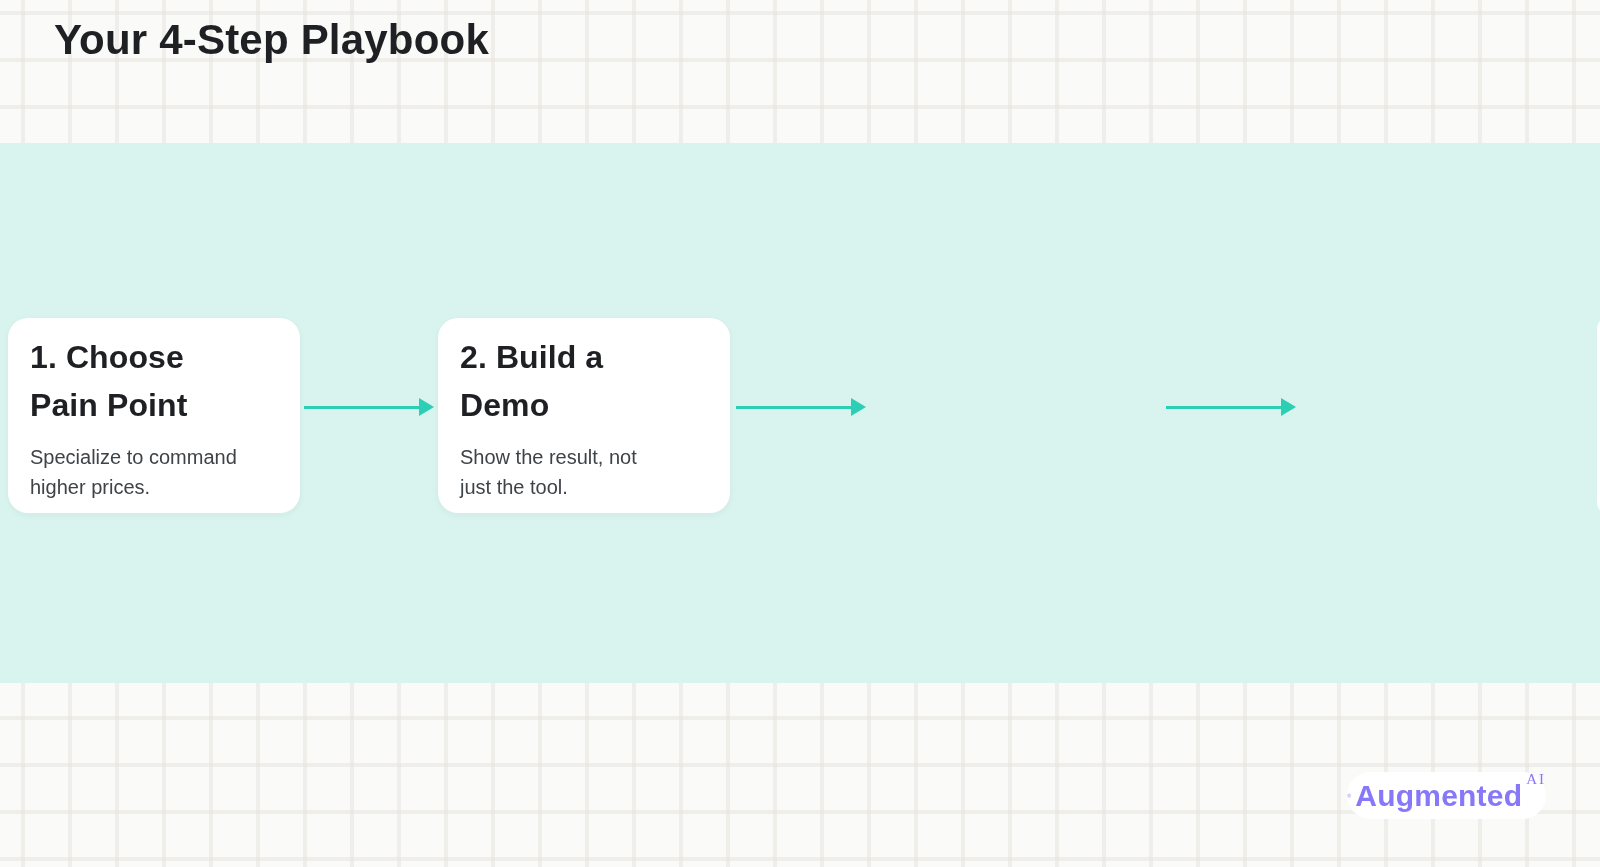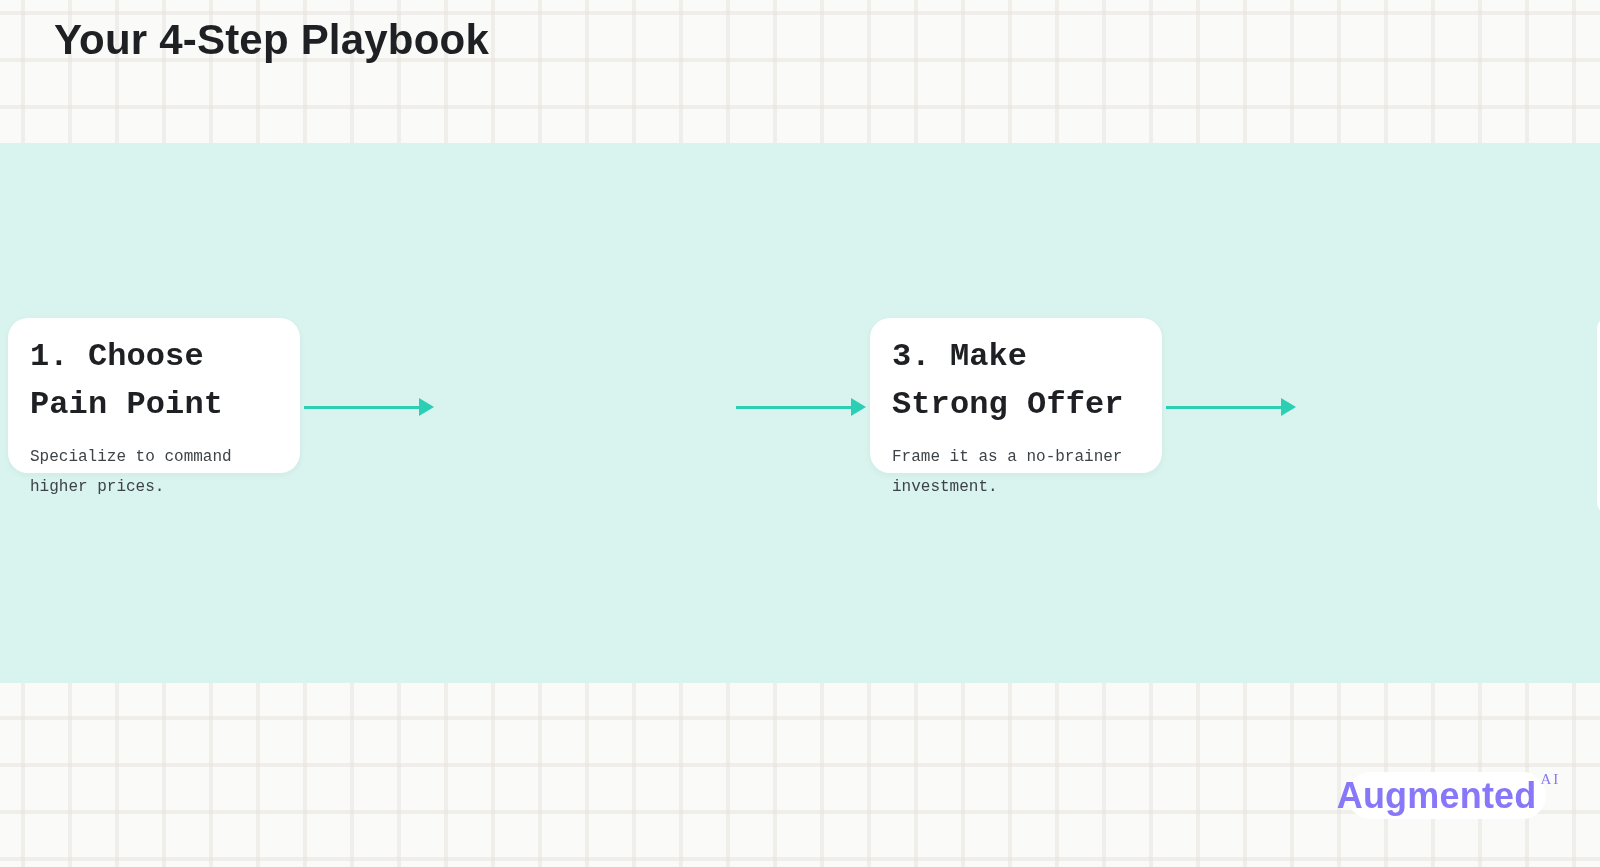--- a/index.html
+++ b/index.html
@@ -35,39 +35,38 @@
     left: 0;
     top: 143px;
     width: 1600px;
     height: 540px;
     background: var(--band-mint, #d9f3ee);
   }
   .card {
     position: absolute;
     top: 318px;
     width: 292px;
-    height: 155px;
+    height: 195px;
     background: var(--card-white, #ffffff);
     border-radius: 20px;
     box-shadow: 0 2px 6px rgba(30, 70, 60, 0.05);
     box-sizing: border-box;
     padding: 15px 20px 0 22px;
-    font-family: Liberation Mono, monospace;
   }
   .card-title {
     font-size: 32px;
     line-height: 48px;
     font-weight: 700;
     letter-spacing: 0.1px;
     color: var(--title-ink, #1f2023);
     white-space: pre-line;
   }
   .card-desc {
     margin-top: 13px;
-    font-size: 16px;
+    font-size: 20px;
     line-height: 30px;
     font-weight: 400;
     color: var(--body-ink, #3e4347);
     white-space: pre-line;
   }
   .card-1 { left: 8px; }
   .card-2 { left: 438px; }
   .card-3 { left: 870px; }
   .card-4 { left: 1300px; }
   .partial-card {
@@ -106,21 +105,21 @@
     width: 199px;
     height: 47px;
     background: var(--card-white, #ffffff);
     border-radius: 24px;
     display: flex;
     align-items: center;
     justify-content: center;
     gap: 4px;
   }
   .brand-text {
-    font-size: 36px;
+    font-size: 30px;
     font-weight: 700;
     letter-spacing: 0.2px;
     color: var(--brand-purple, #8678f8);
     line-height: 1;
   }
   .brand-sup {
     font-family: "Liberation Serif", serif;
     font-size: 15px;
     font-weight: 400;
     letter-spacing: 2px;
@@ -141,29 +140,29 @@
 
   <div class="card card-1">
     <div class="card-title">1. Choose
 Pain Point</div>
     <div class="card-desc">Specialize to command
 higher prices.</div>
   </div>
 
   <div class="arrow arrow-1"></div>
 
+  <div class="card card-2">
+    <div class="card-title">2. Build a
+Demo</div>
+    <div class="card-desc">Show the result, not
+just the tool.</div>
+  </div>
 
   <div class="arrow arrow-2"></div>
 
-  <div class="card card-3">
-    <div class="card-title">3. Make
-Strong Offer</div>
-    <div class="card-desc">Frame it as a no-brainer
-investment.</div>
-  </div>
 
   <div class="arrow arrow-3"></div>
 
 
   <div class="partial-card"></div>
 
   <div class="brand-badge">
     <svg class="brand-icon" width="28" height="30" viewBox="0 0 28 30" fill="none" xmlns="http://www.w3.org/2000/svg">
       <circle cx="14" cy="12" r="6" stroke="#8678f8" stroke-width="2.2"></circle>
       <path d="M 5.5 17.5 A 10 10 0 1 1 22.5 17.5" stroke="#8678f8" stroke-width="2" stroke-linecap="round"></path>

